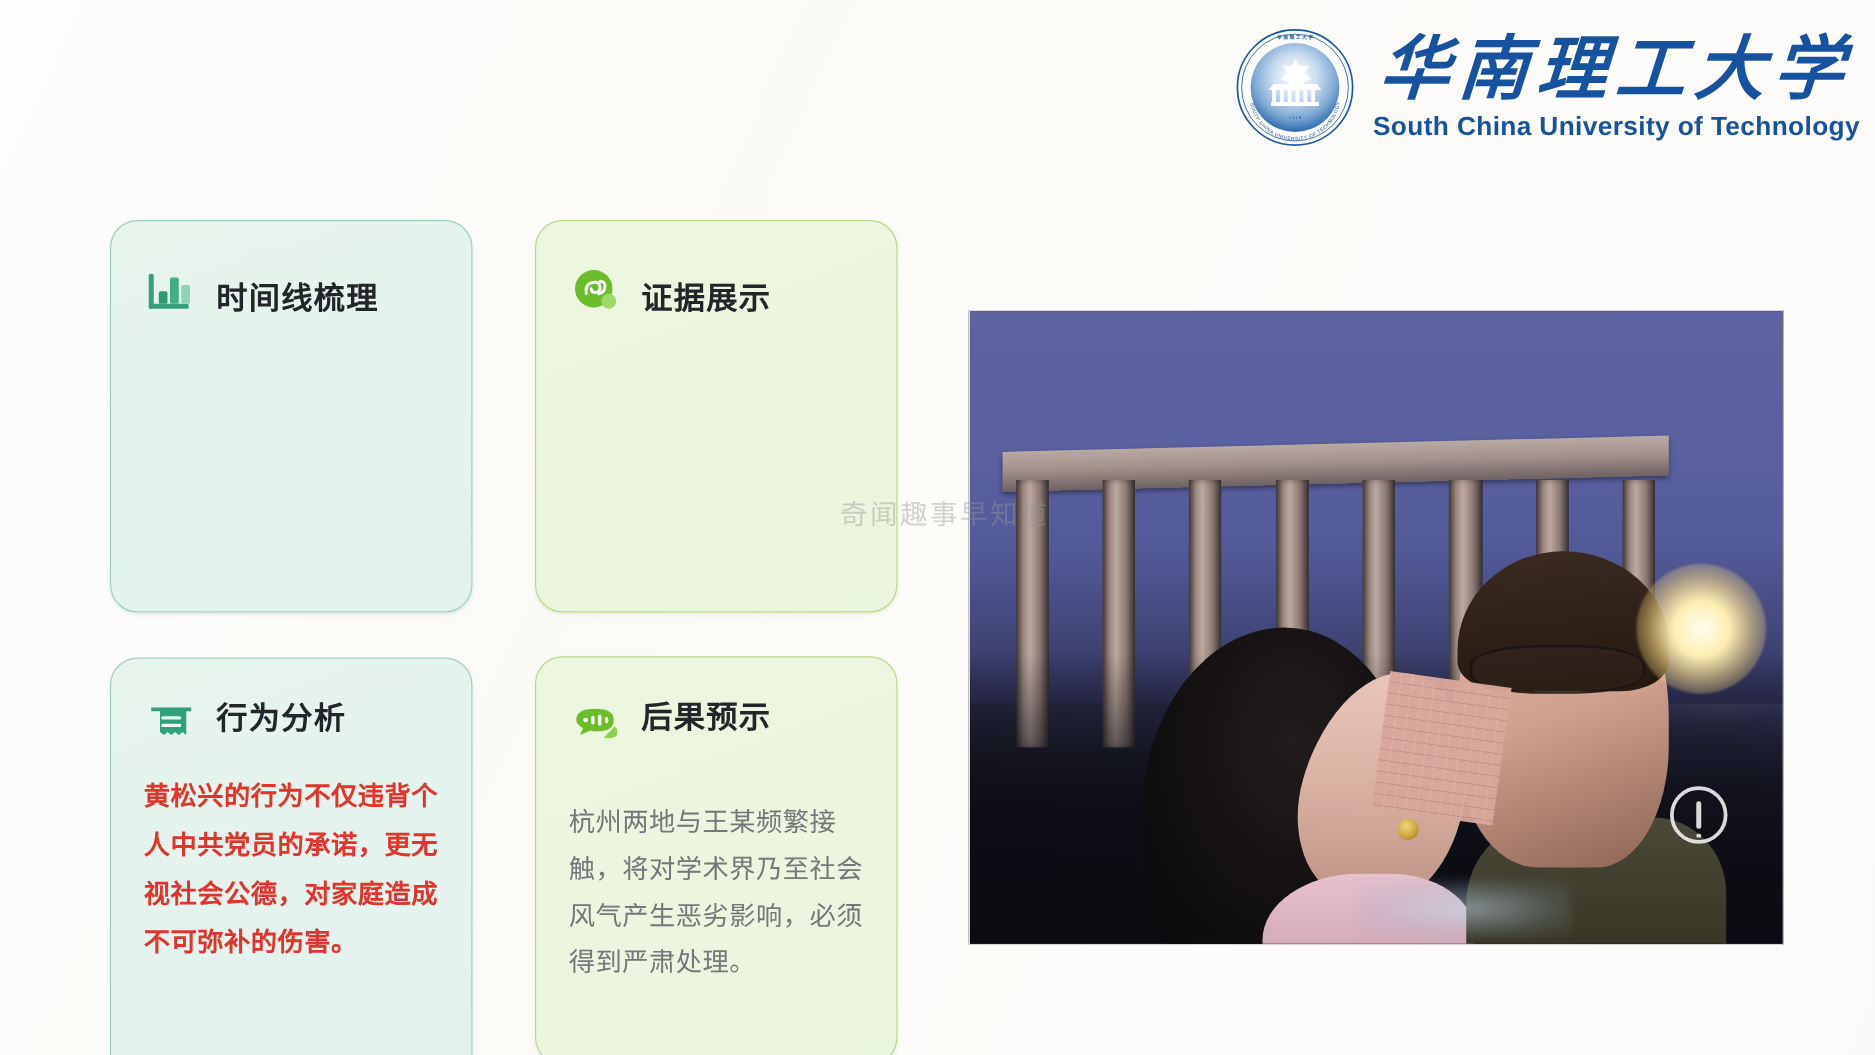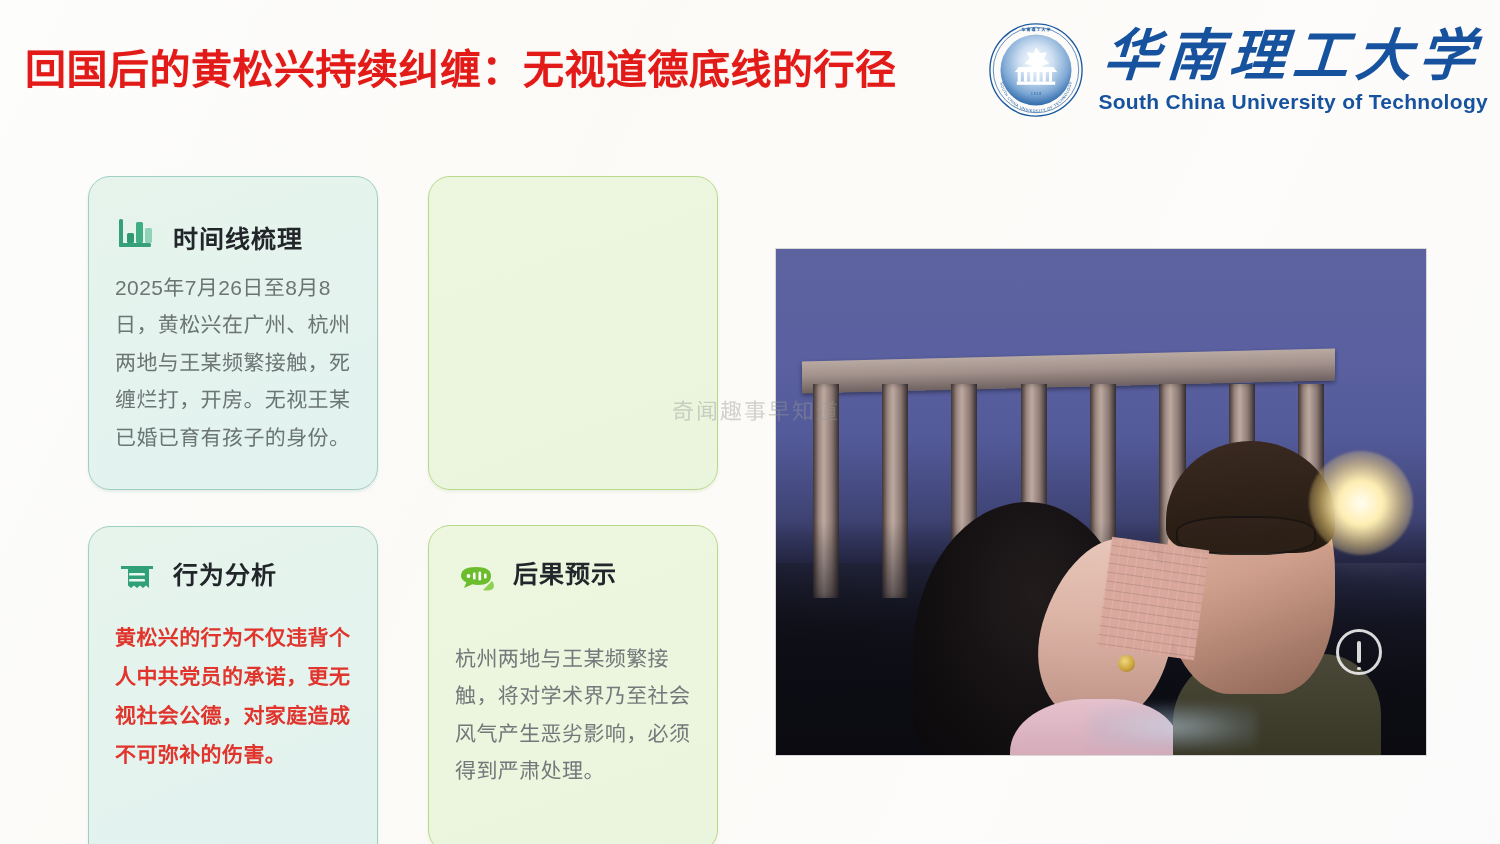--- a/index.html
+++ b/index.html
@@ -363,21 +363,20 @@
     white-space: nowrap;
     font-family: "Liberation Sans", "DejaVu Sans", sans-serif;
   }
 </style>
 </head>
 <body>
 
 <div class="slide">
 
   <div class="header">
-    <div class="slide-title">回国后的黄松兴持续纠缠：无视道德底线的行径</div>
 
     <div class="brand">
       <div class="brand-seal">
         <svg viewBox="0 0 100 100" width="96" height="96" aria-hidden="true">
           <defs>
             <radialGradient id="sealg" cx="50%" cy="38%" r="62%">
               <stop offset="0%" stop-color="#ffffff"></stop>
               <stop offset="38%" stop-color="#cfe0f2"></stop>
               <stop offset="75%" stop-color="#7ea8d4"></stop>
               <stop offset="100%" stop-color="#2f6bab"></stop>
@@ -424,24 +423,34 @@
           <svg viewBox="0 0 44 44" width="44" height="44" aria-hidden="true">
             <rect x="4" y="8" width="4" height="28" rx="1.5" fill="#37a07a"></rect>
             <rect x="4" y="32" width="32" height="4" rx="1.5" fill="#37a07a"></rect>
             <rect x="12" y="22" width="7" height="10" rx="1.5" fill="#2f9a72"></rect>
             <rect x="21" y="11" width="7" height="21" rx="1.5" fill="#3fae85"></rect>
             <rect x="30" y="17" width="7" height="15" rx="1.5" fill="#8fd2b8"></rect>
           </svg>
         </div>
         <div class="card-title">时间线梳理</div>
       </div>
-      <div class="card-body">2025年7月26日至8月8日，黄松兴在广州、杭州两地与王某频繁接触，死缠烂打，开房。无视王某已婚已育有孩子的身份。</div>
     </div>
 
     <div class="card lime card-2">
+      <div class="card-head">
+        <div class="card-icon">
+          <svg viewBox="0 0 44 44" width="44" height="44" aria-hidden="true">
+            <circle cx="20" cy="20" r="15" fill="#6cbd2b"></circle>
+            <circle cx="32" cy="30" r="6" fill="#9cd96b"></circle>
+            <path d="M14 24 q-1-8 5-9 q6-1 6 4 q0 4-4 4 q-3 0-3-3" fill="none" stroke="#ffffff" stroke-width="2.4" stroke-linecap="round"></path>
+            <path d="M25 14 q4 0 4 4 q0 5-5 6" fill="none" stroke="#ffffff" stroke-width="2.4" stroke-linecap="round"></path>
+          </svg>
+        </div>
+        <div class="card-title">证据展示</div>
+      </div>
     </div>
 
     <div class="card teal card-3">
       <div class="card-head lower">
         <div class="card-icon">
           <svg viewBox="0 0 44 44" width="44" height="44" aria-hidden="true">
             <path d="M6 11 h32 v3 h-4 v19 l-3-2.4 -3 2.4 -3-2.4 -3 2.4 -3-2.4 -3 2.4 -3-2.4 V14 H6z" fill="#2fa077"></path>
             <rect x="14" y="18" width="16" height="2.6" rx="1.2" fill="#e9f7f0"></rect>
             <rect x="14" y="24" width="16" height="2.6" rx="1.2" fill="#e9f7f0"></rect>
           </svg>

